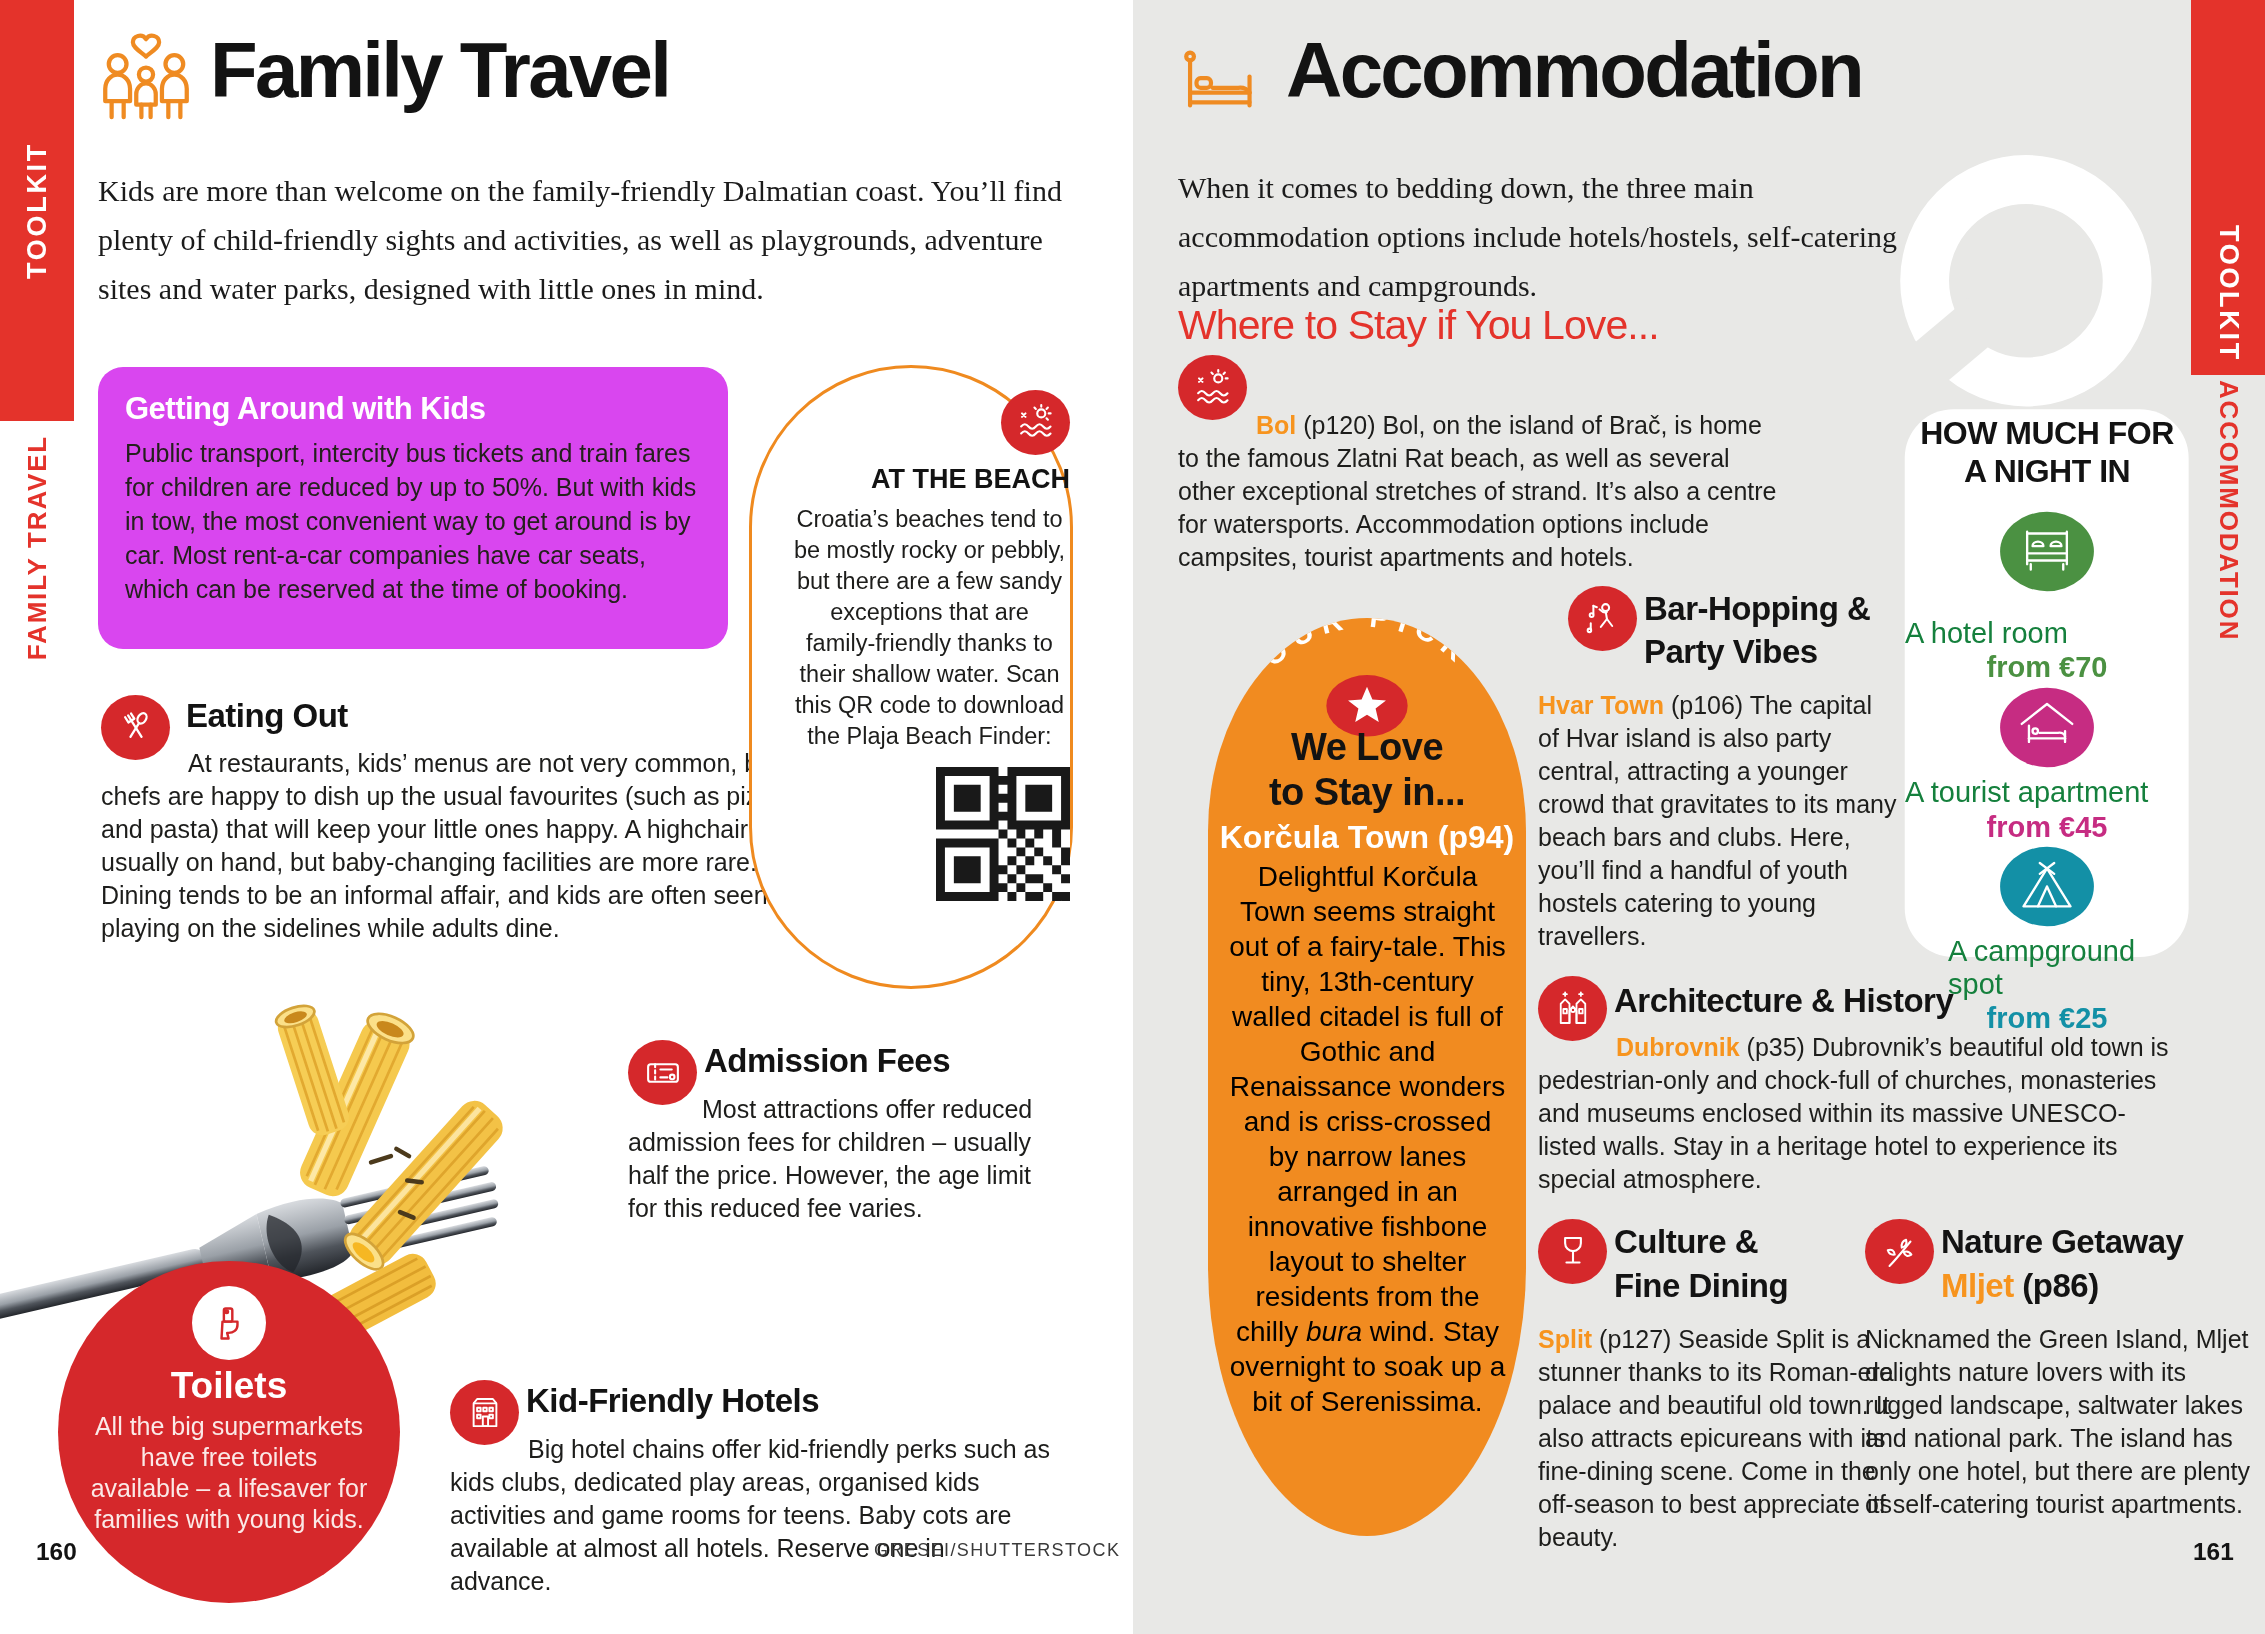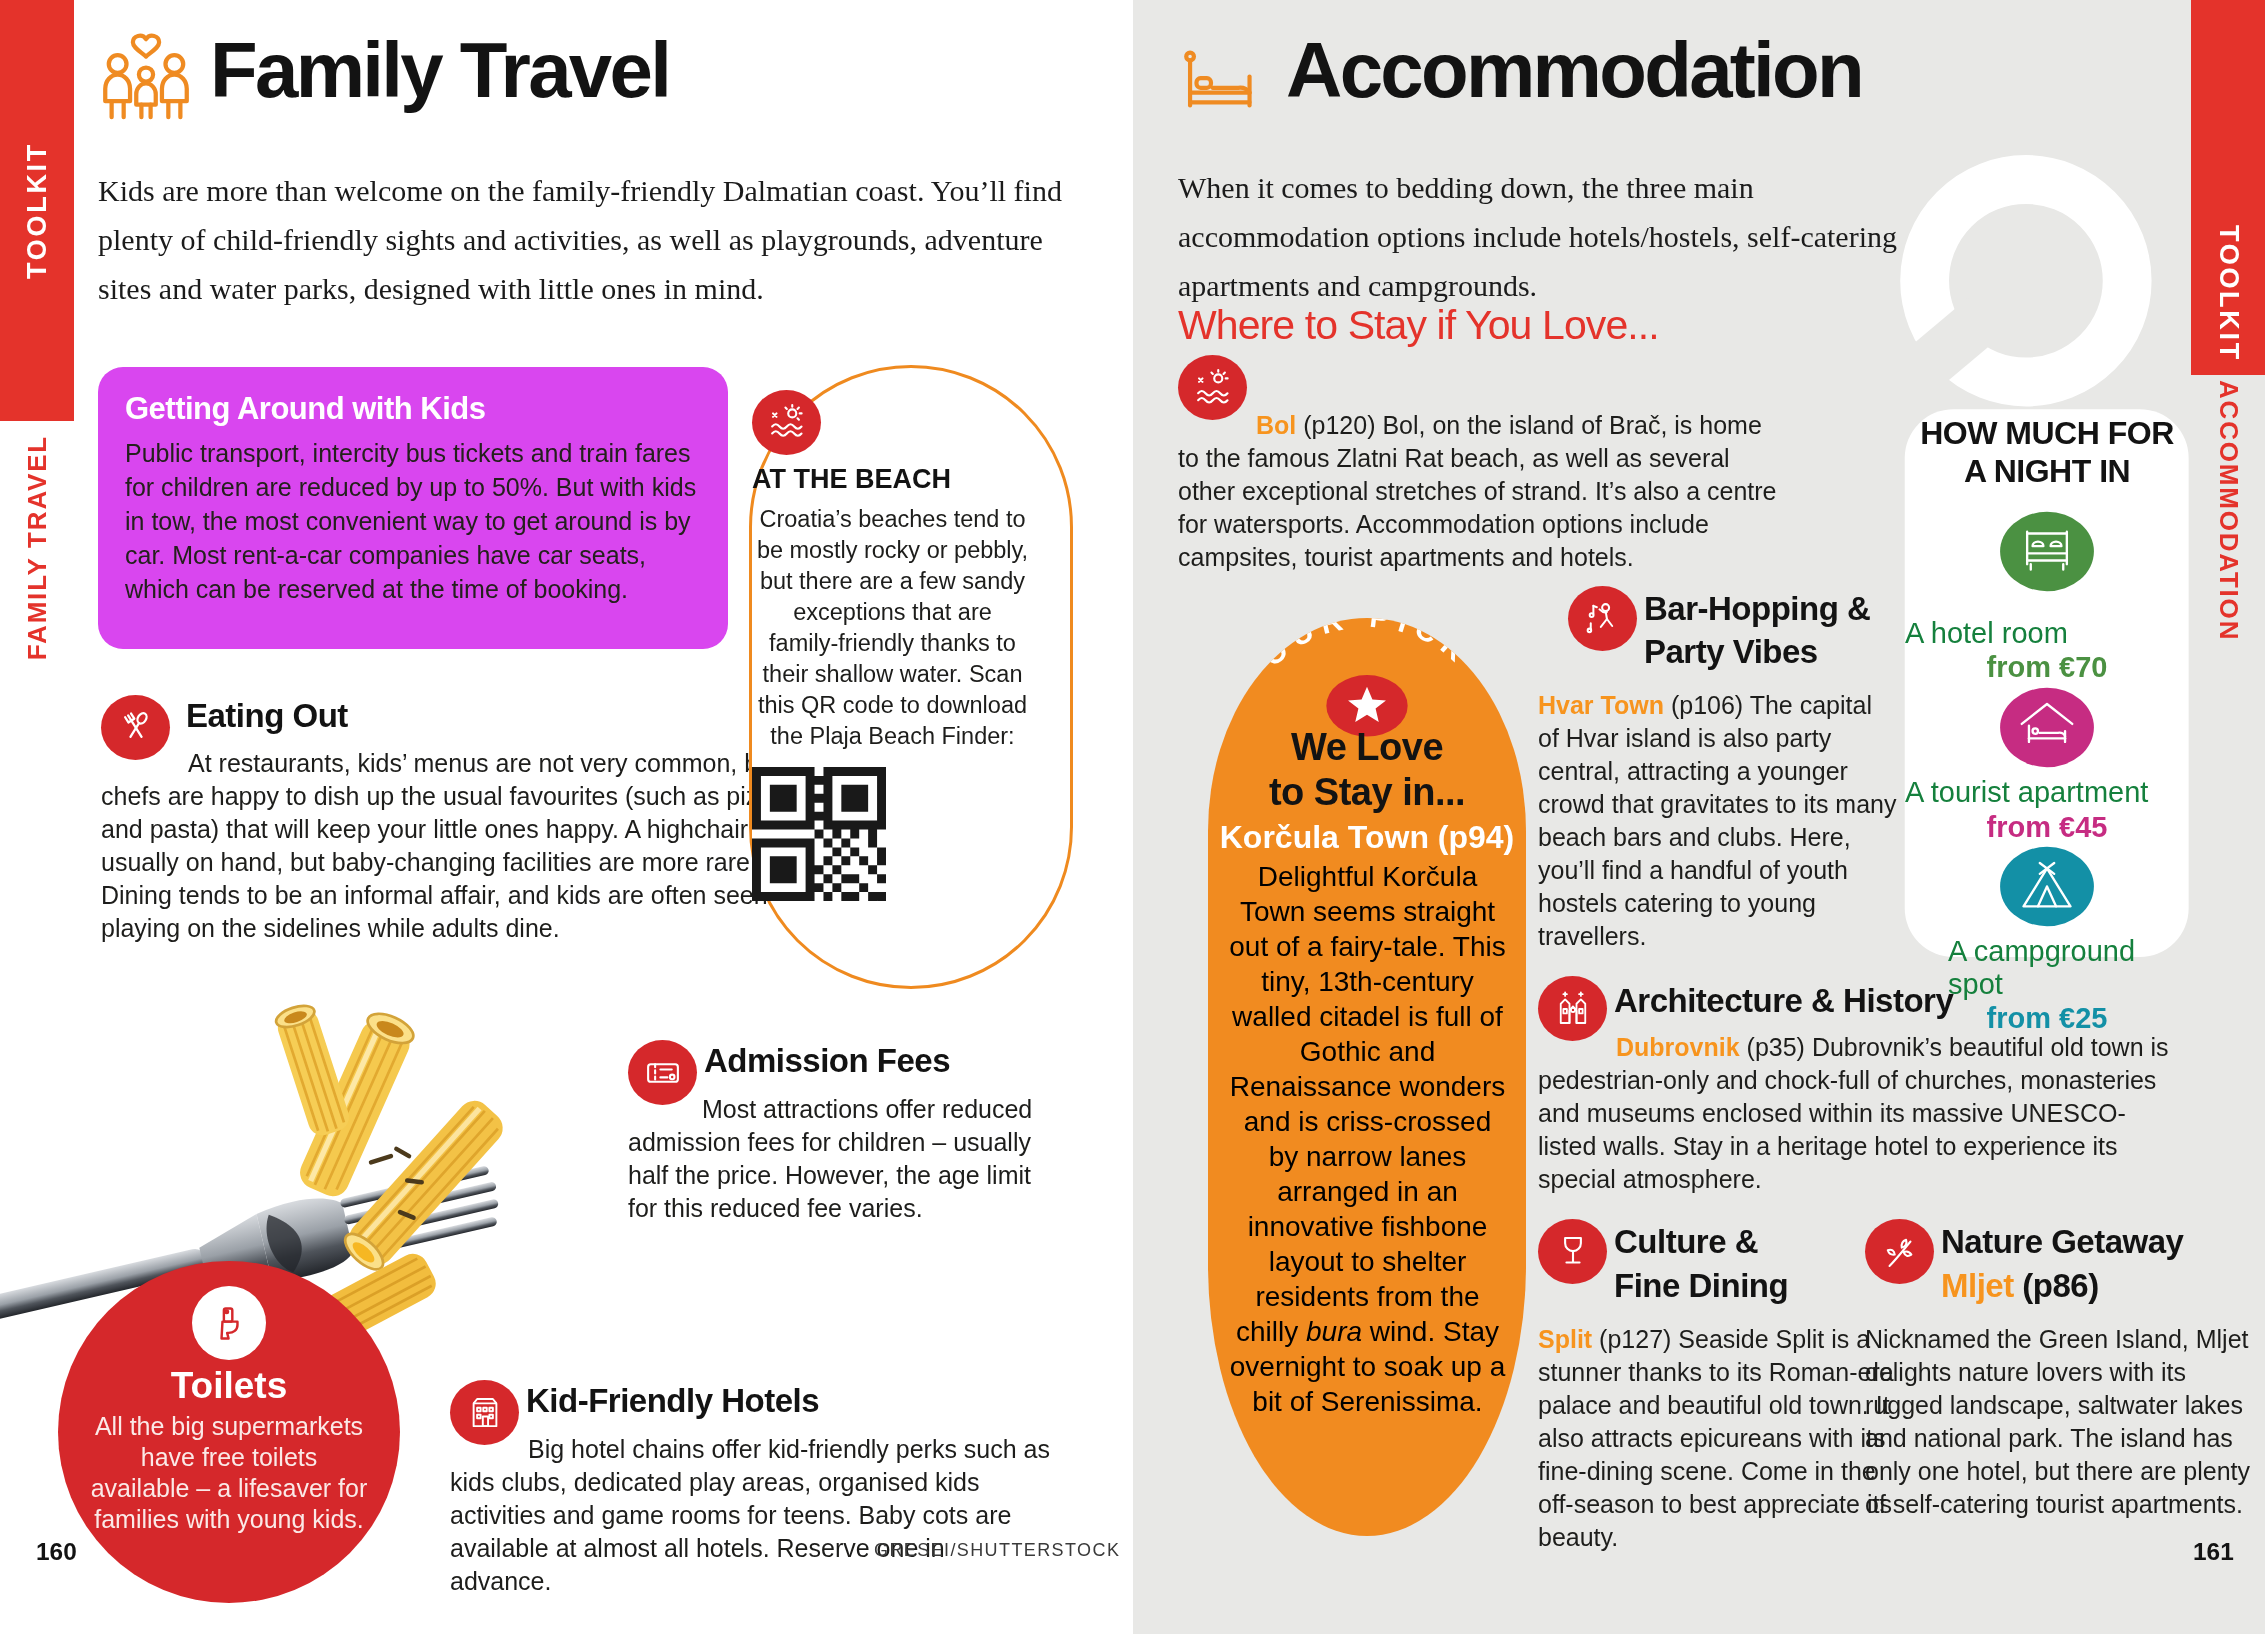--- a/index.html
+++ b/index.html
@@ -21,21 +21,21 @@
               align-items:center;justify-content:center;flex:none;}
   .sec-title{font-size:33px;font-weight:700;letter-spacing:-0.5px;color:#131313;line-height:42px;white-space:nowrap;}
   .sec-body{font-size:25px;line-height:33px;color:#1d1d1b;}
   .accent{color:#f7941e;font-weight:700;}
   
   .tipbox{background:#d946ef;border-radius:25px;padding:23.5px 27px;box-sizing:border-box;}
   .tipbox h3{margin:0 0 9px 0;font-size:31px;color:#fff;letter-spacing:-0.5px;}
   .tipbox p{margin:0;font-size:25px;line-height:34px;color:#24201c;}
   
   .oval{background:#fff;border:3.6px solid #ef8a1f;border-radius:163px;box-sizing:border-box;
-        display:flex;flex-direction:column;align-items:flex-start;text-align:center;}
+        display:flex;flex-direction:column;align-items:flex-end;text-align:center;}
   .oval h3{margin:9px 0 5.4px 0;font-size:27px;letter-spacing:0px;color:#131313;}
   .oval p{margin:4px;width:273px;font-size:23.5px;line-height:31px;color:#1d1d1b;}
   
   .toilets{background:#d5282b;border-radius:50%;display:flex;flex-direction:column;align-items:center;
            text-align:center;color:#fff;}
   .toilets h3{margin:5.4px 0 1.8px 0;font-size:37px;}
   .toilets p{margin:1.8px 0 0 0;width:280px;font-size:25px;line-height:31px;font-weight:400;color:#fbe9e7;}
   
   .ourpick{background:#f18b20;border-radius:159px 159px 159px 159px / 213px 213px 271px 271px;overflow:hidden;}
   .ourpick .wl{font-size:38px;line-height:45px;font-weight:700;color:#131313;text-align:center;letter-spacing:-0.5px;}

